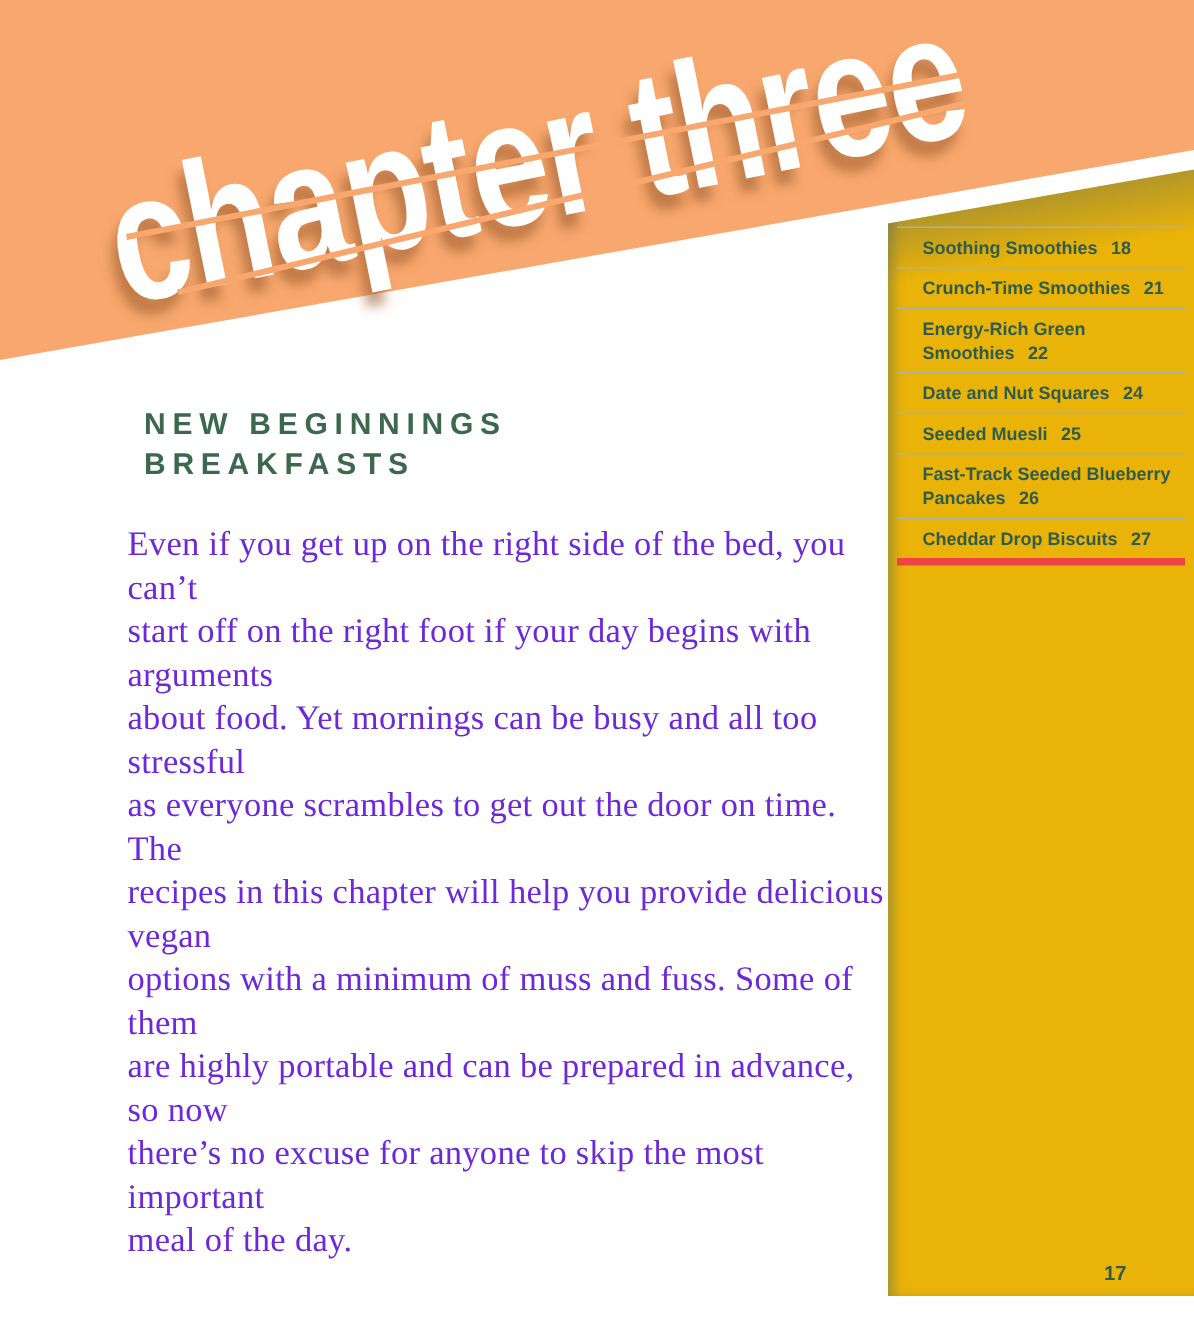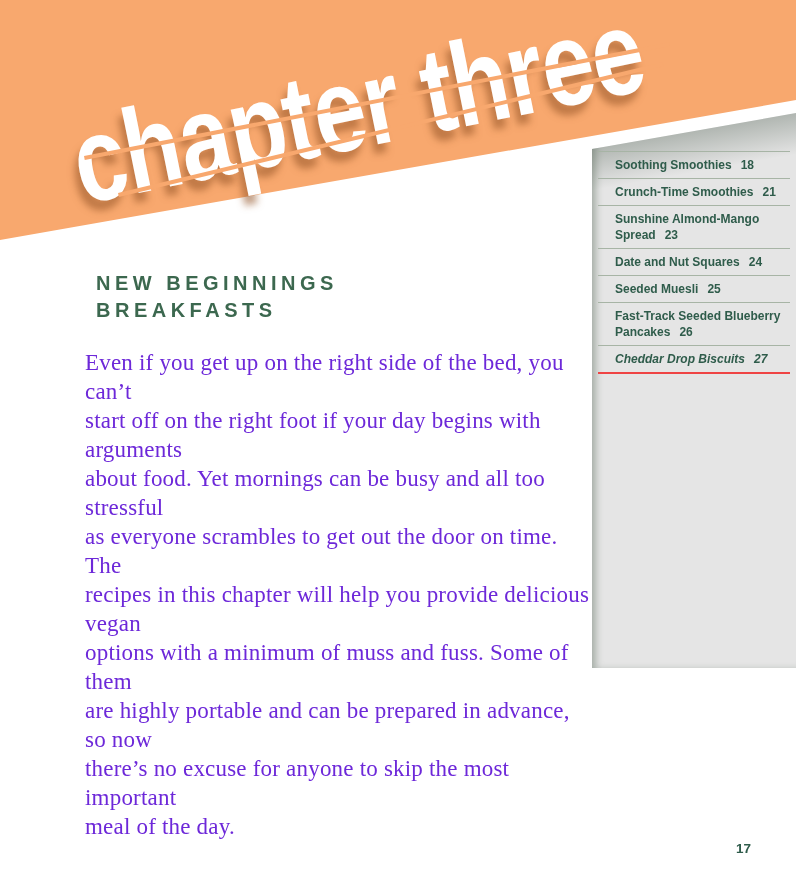--- a/index.html
+++ b/index.html
@@ -72,22 +72,22 @@
     line-height: 29px;
     letter-spacing: 0.2px;
     color: #6d28d9;
     white-space: pre-line;
     z-index: 2;
   }
 
   
   .sidebar {
     position: absolute; left: 592px; top: 0;
-    width: 204px; height: 668px;
-    background: #e5e5e5;
+    width: 204px; height: 864px;
+    background: #eab308;
     clip-path: polygon(0 149px, 204px 113px, 204px 896px, 0 896px);
     box-shadow: inset 6px 0 7px -2px rgba(92, 108, 94, 0.45);
     z-index: 5;
   }
   .sidebar-top-shade {
     position: absolute; left: -10px; top: 146px;
     width: 244px; height: 70px;
     background: linear-gradient(to bottom, rgba(90,105,92,0.42), rgba(90,105,92,0) 65%);
     transform: rotate(-10deg);
     transform-origin: 0 0;
@@ -98,21 +98,21 @@
   }
   .toc-row {
     border-top: 1px solid #a7b4a5;
     padding: 5px 6px 5px 17px;
     font-size: 12px;
     line-height: 16px;
     font-weight: 700;
     color: #2f5c4b;
     cursor: pointer;
   }
-  .toc-row:last-child { border-bottom: 2px solid #ef4444; font-style: italic; }
+  .toc-row:last-child { border-bottom: 5px solid #ef4444; }
   .toc-label { white-space: pre-line; }
   .toc-num { margin-left: 9px; }
 
   .page-number {
     position: absolute; right: 45px; top: 841px;
     font-size: 13.5px;
     font-weight: 700;
     color: #2f5c4b;
   }
 </style>
@@ -148,25 +148,25 @@
       <div class="toc-row">
         <span class="toc-label">Soothing Smoothies</span><span class="toc-num">18</span>
       </div>
 
 
 
       <div class="toc-row">
         <span class="toc-label">Crunch-Time Smoothies</span><span class="toc-num">21</span>
       </div>
 
+      <div class="toc-row">
+        <span class="toc-label">Energy-Rich Green
+Smoothies</span><span class="toc-num">22</span>
+      </div>
 
-      <div class="toc-row">
-        <span class="toc-label">Sunshine Almond-Mango
-Spread</span><span class="toc-num">23</span>
-      </div>
 
       <div class="toc-row">
         <span class="toc-label">Date and Nut Squares</span><span class="toc-num">24</span>
       </div>
 
       <div class="toc-row">
         <span class="toc-label">Seeded Muesli</span><span class="toc-num">25</span>
       </div>
 
       <div class="toc-row">

